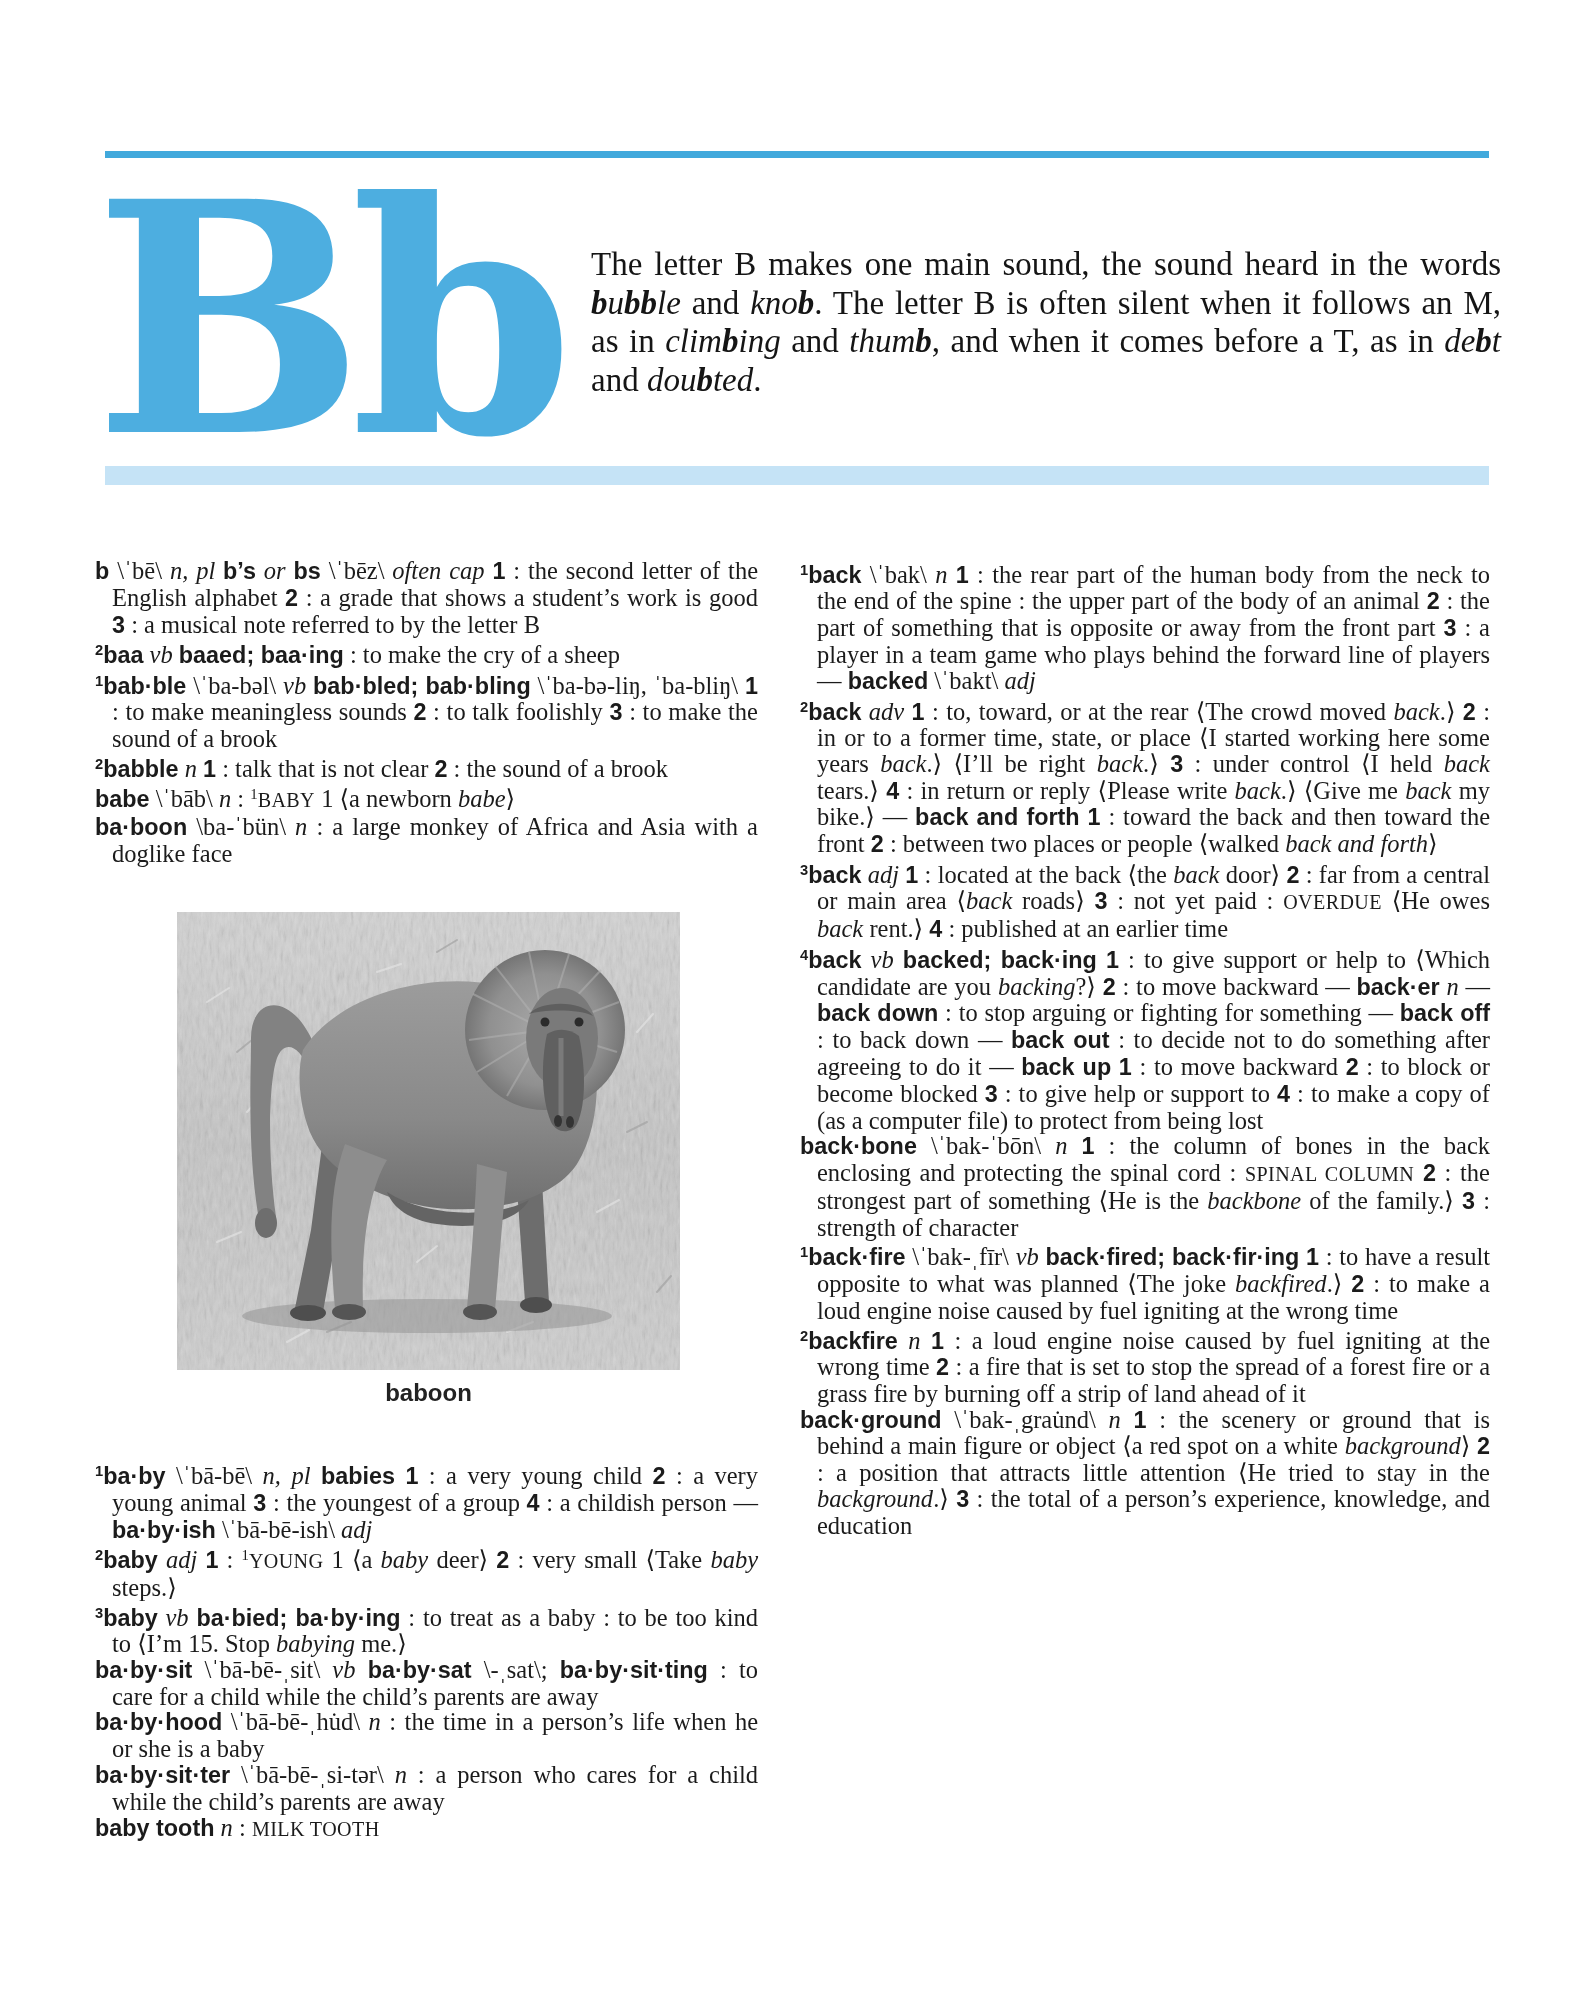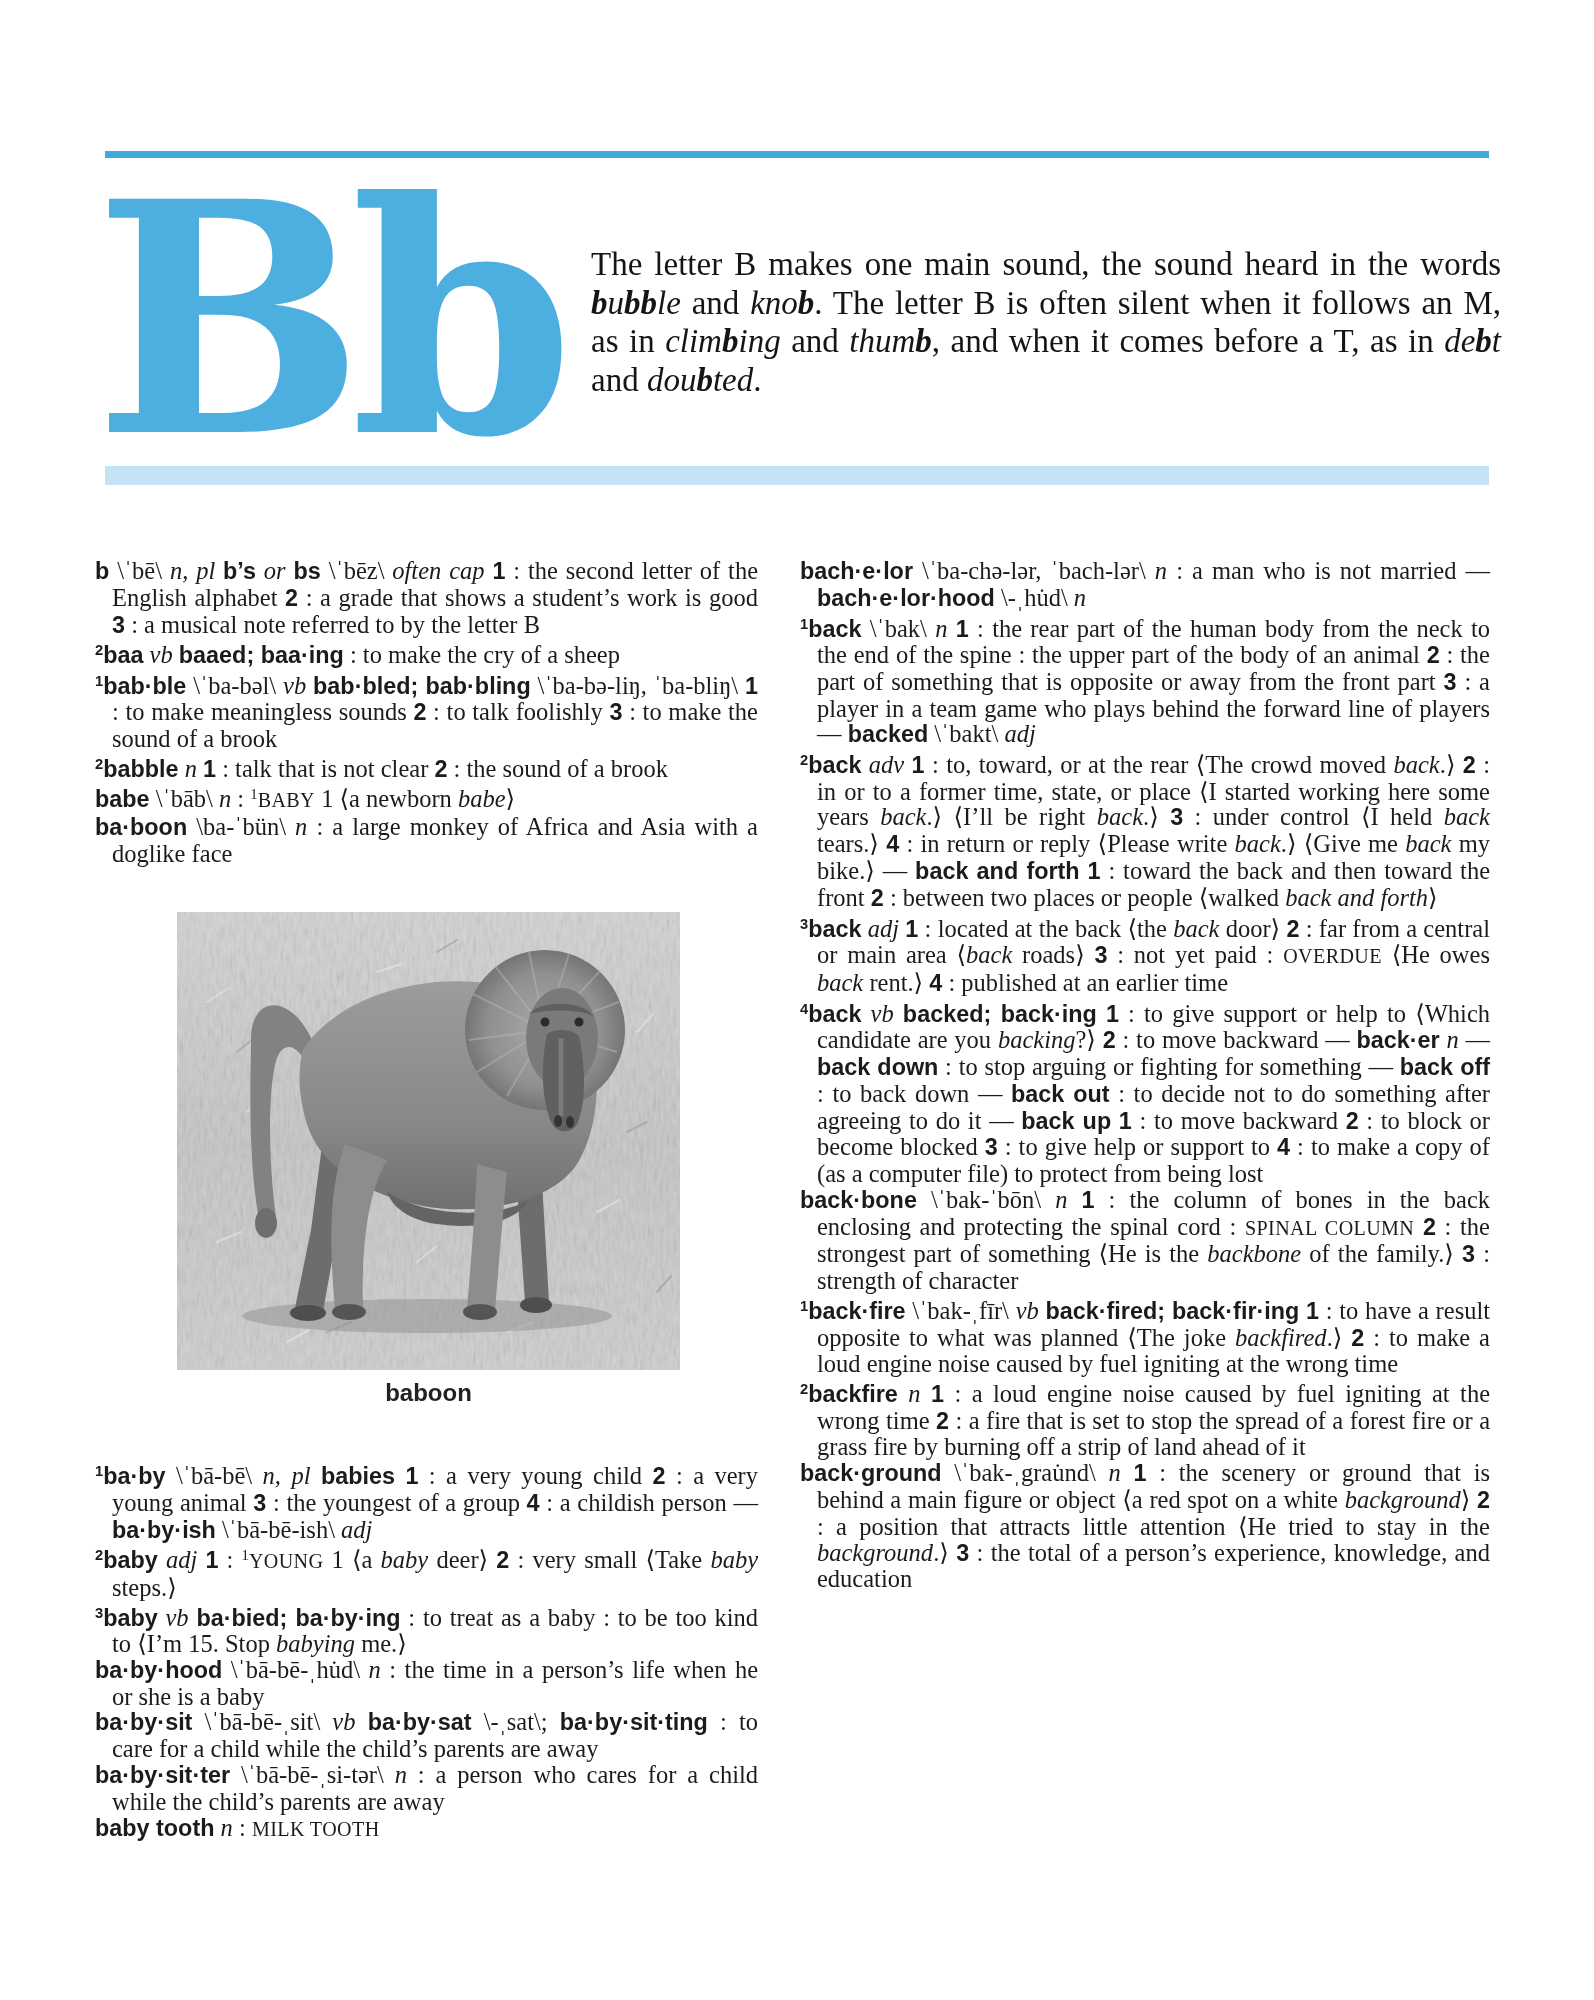--- a/index.html
+++ b/index.html
@@ -177,30 +177,29 @@
           <ellipse cx="381" cy="209" rx="4" ry="6" fill="#333333"></ellipse>
           <ellipse cx="393" cy="210" rx="4" ry="6" fill="#333333"></ellipse>
         </svg>
         <figcaption class="figure-caption">baboon</figcaption>
       </figure>
 
       <div>
           <p class="entry"><span class="ssup">1</span><span class="sb">ba·by</span><span class="sr"> \ˈbā-bē\ </span><span class="si">n, pl</span><span class="sr"> </span><span class="sb">babies</span><span class="sr"> </span><span class="sb">1</span><span class="sr"> : a very young child </span><span class="sb">2</span><span class="sr"> : a very young animal </span><span class="sb">3</span><span class="sr"> : the youngest of a group </span><span class="sb">4</span><span class="sr"> : a childish person — </span><span class="sb">ba·by·ish</span><span class="sr"> \ˈbā-bē-ish\ </span><span class="si">adj</span></p>
           <p class="entry"><span class="ssup">2</span><span class="sb">baby</span><span class="sr"> </span><span class="si">adj</span><span class="sr"> </span><span class="sb">1</span><span class="sr"> : </span><span class="ssupr">1</span><span class="ssc">YOUNG</span><span class="sr"> 1 ⟨a </span><span class="si">baby</span><span class="sr"> deer⟩ </span><span class="sb">2</span><span class="sr"> : very small ⟨Take </span><span class="si">baby</span><span class="sr"> steps.⟩</span></p>
           <p class="entry"><span class="ssup">3</span><span class="sb">baby</span><span class="sr"> </span><span class="si">vb</span><span class="sr"> </span><span class="sb">ba·bied; ba·by·ing</span><span class="sr"> : to treat as a baby : to be too kind to ⟨I’m 15. Stop </span><span class="si">babying</span><span class="sr"> me.⟩</span></p>
+          <p class="entry"><span class="sb">ba·by·sit</span><span class="sr"> \ˈbā-bē-ˌsit\ </span><span class="si">vb</span><span class="sr"> </span><span class="sb">ba·by·sat</span><span class="sr"> \-ˌsat\; </span><span class="sb">ba·by·sit·ting</span><span class="sr"> : to care for a child while the child’s parents are away</span></p>
           <p class="entry"><span class="sb">ba·by·hood</span><span class="sr"> \ˈbā-bē-ˌhu̇d\ </span><span class="si">n</span><span class="sr"> : the time in a person’s life when he or she is a baby</span></p>
-          <p class="entry"><span class="sb">ba·by·sit</span><span class="sr"> \ˈbā-bē-ˌsit\ </span><span class="si">vb</span><span class="sr"> </span><span class="sb">ba·by·sat</span><span class="sr"> \-ˌsat\; </span><span class="sb">ba·by·sit·ting</span><span class="sr"> : to care for a child while the child’s parents are away</span></p>
           <p class="entry"><span class="sb">ba·by·sit·ter</span><span class="sr"> \ˈbā-bē-ˌsi-tər\ </span><span class="si">n</span><span class="sr"> : a person who cares for a child while the child’s parents are away</span></p>
           <p class="entry"><span class="sb">baby tooth</span><span class="sr"> </span><span class="si">n</span><span class="sr"> : </span><span class="ssc">MILK TOOTH</span></p>
         </div>
     </div>
 
     <div class="col col-right">
       <div>
-          <p class="entry"><span class="sb">bach·e·lor</span><span class="sr"> \ˈba-chə-lər, ˈbach-lər\ </span><span class="si">n</span><span class="sr"> : a man who is not married — </span><span class="sb">bach·e·lor·hood</span><span class="sr"> \-ˌhu̇d\ </span><span class="si">n</span></p>
           <p class="entry"><span class="ssup">1</span><span class="sb">back</span><span class="sr"> \ˈbak\ </span><span class="si">n</span><span class="sr"> </span><span class="sb">1</span><span class="sr"> : the rear part of the human body from the neck to the end of the spine : the upper part of the body of an animal </span><span class="sb">2</span><span class="sr"> : the part of something that is opposite or away from the front part </span><span class="sb">3</span><span class="sr"> : a player in a team game who plays behind the forward line of players — </span><span class="sb">backed</span><span class="sr"> \ˈbakt\ </span><span class="si">adj</span></p>
           <p class="entry"><span class="ssup">2</span><span class="sb">back</span><span class="sr"> </span><span class="si">adv</span><span class="sr"> </span><span class="sb">1</span><span class="sr"> : to, toward, or at the rear ⟨The crowd moved </span><span class="si">back</span><span class="sr">.⟩ </span><span class="sb">2</span><span class="sr"> : in or to a former time, state, or place ⟨I started working here some years </span><span class="si">back</span><span class="sr">.⟩ ⟨I’ll be right </span><span class="si">back</span><span class="sr">.⟩ </span><span class="sb">3</span><span class="sr"> : under control ⟨I held </span><span class="si">back</span><span class="sr"> tears.⟩ </span><span class="sb">4</span><span class="sr"> : in return or reply ⟨Please write </span><span class="si">back</span><span class="sr">.⟩ ⟨Give me </span><span class="si">back</span><span class="sr"> my bike.⟩ — </span><span class="sb">back and forth</span><span class="sr"> </span><span class="sb">1</span><span class="sr"> : toward the back and then toward the front </span><span class="sb">2</span><span class="sr"> : between two places or people ⟨walked </span><span class="si">back and forth</span><span class="sr">⟩</span></p>
           <p class="entry"><span class="ssup">3</span><span class="sb">back</span><span class="sr"> </span><span class="si">adj</span><span class="sr"> </span><span class="sb">1</span><span class="sr"> : located at the back ⟨the </span><span class="si">back</span><span class="sr"> door⟩ </span><span class="sb">2</span><span class="sr"> : far from a central or main area ⟨</span><span class="si">back</span><span class="sr"> roads⟩ </span><span class="sb">3</span><span class="sr"> : not yet paid : </span><span class="ssc">OVERDUE</span><span class="sr"> ⟨He owes </span><span class="si">back</span><span class="sr"> rent.⟩ </span><span class="sb">4</span><span class="sr"> : published at an earlier time</span></p>
           <p class="entry"><span class="ssup">4</span><span class="sb">back</span><span class="sr"> </span><span class="si">vb</span><span class="sr"> </span><span class="sb">backed; back·ing</span><span class="sr"> </span><span class="sb">1</span><span class="sr"> : to give support or help to ⟨Which candidate are you </span><span class="si">backing</span><span class="sr">?⟩ </span><span class="sb">2</span><span class="sr"> : to move backward — </span><span class="sb">back·er</span><span class="sr"> </span><span class="si">n</span><span class="sr"> — </span><span class="sb">back down</span><span class="sr"> : to stop arguing or fighting for something — </span><span class="sb">back off</span><span class="sr"> : to back down — </span><span class="sb">back out</span><span class="sr"> : to decide not to do something after agreeing to do it — </span><span class="sb">back up</span><span class="sr"> </span><span class="sb">1</span><span class="sr"> : to move backward </span><span class="sb">2</span><span class="sr"> : to block or become blocked </span><span class="sb">3</span><span class="sr"> : to give help or support to </span><span class="sb">4</span><span class="sr"> : to make a copy of (as a computer file) to protect from being lost</span></p>
           <p class="entry"><span class="sb">back·bone</span><span class="sr"> \ˈbak-ˈbōn\ </span><span class="si">n</span><span class="sr"> </span><span class="sb">1</span><span class="sr"> : the column of bones in the back enclosing and protecting the spinal cord : </span><span class="ssc">SPINAL COLUMN</span><span class="sr"> </span><span class="sb">2</span><span class="sr"> : the strongest part of something ⟨He is the </span><span class="si">backbone</span><span class="sr"> of the family.⟩ </span><span class="sb">3</span><span class="sr"> : strength of character</span></p>
           <p class="entry"><span class="ssup">1</span><span class="sb">back·fire</span><span class="sr"> \ˈbak-ˌfīr\ </span><span class="si">vb</span><span class="sr"> </span><span class="sb">back·fired; back·fir·ing</span><span class="sr"> </span><span class="sb">1</span><span class="sr"> : to have a result opposite to what was planned ⟨The joke </span><span class="si">backfired</span><span class="sr">.⟩ </span><span class="sb">2</span><span class="sr"> : to make a loud engine noise caused by fuel igniting at the wrong time</span></p>
           <p class="entry"><span class="ssup">2</span><span class="sb">backfire</span><span class="sr"> </span><span class="si">n</span><span class="sr"> </span><span class="sb">1</span><span class="sr"> : a loud engine noise caused by fuel igniting at the wrong time </span><span class="sb">2</span><span class="sr"> : a fire that is set to stop the spread of a forest fire or a grass fire by burning off a strip of land ahead of it</span></p>
           <p class="entry"><span class="sb">back·ground</span><span class="sr"> \ˈbak-ˌgrau̇nd\ </span><span class="si">n</span><span class="sr"> </span><span class="sb">1</span><span class="sr"> : the scenery or ground that is behind a main figure or object ⟨a red spot on a white </span><span class="si">background</span><span class="sr">⟩ </span><span class="sb">2</span><span class="sr"> : a position that attracts little attention ⟨He tried to stay in the </span><span class="si">background</span><span class="sr">.⟩ </span><span class="sb">3</span><span class="sr"> : the total of a person’s experience, knowledge, and education</span></p>
         </div>
     </div>

